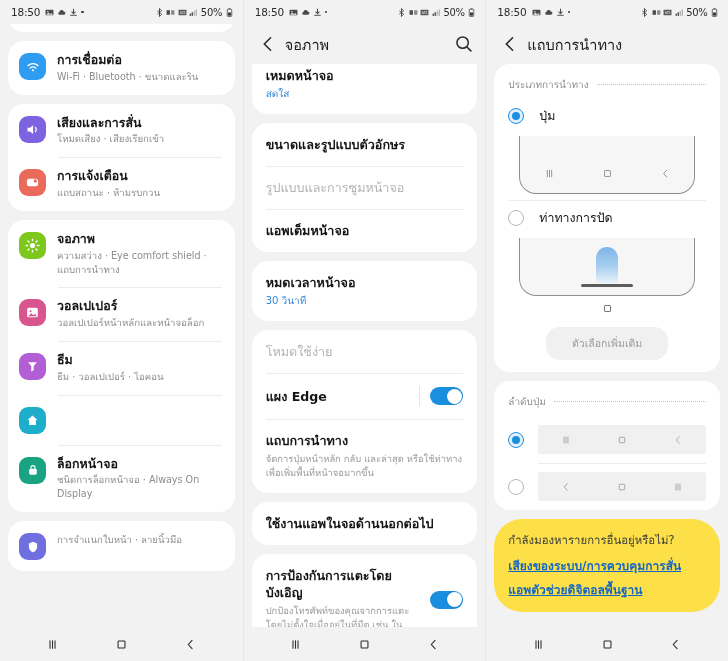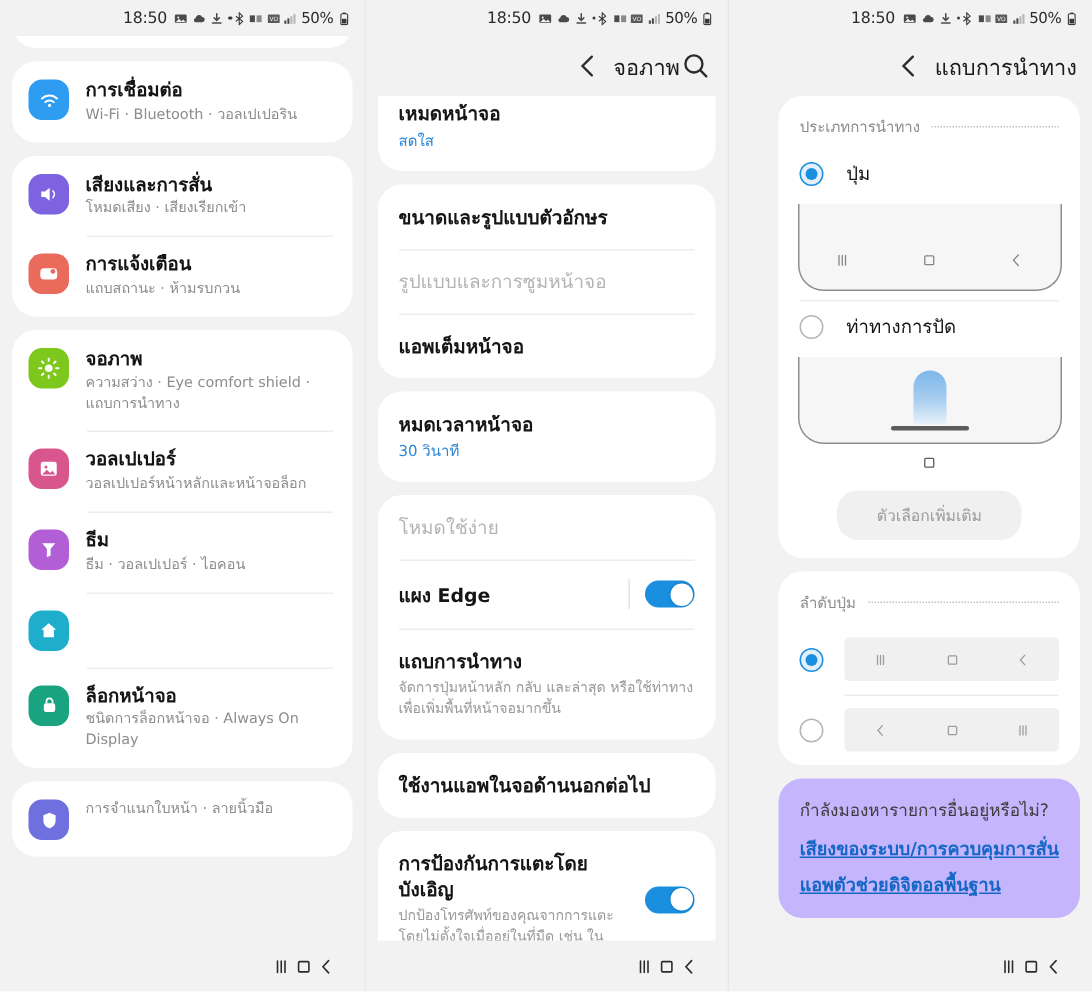--- a/index.html
+++ b/index.html
@@ -9,21 +9,20 @@
     font-family: "DejaVu Sans", "Liberation Sans", sans-serif;
     overflow: hidden;
   }
   .screens { display: flex; width: 728px; height: 661px; }
   .screen {
     width: 242.67px; height: 661px;
     background: #f2f2f2;
     position: relative;
     display: flex; flex-direction: column;
     overflow: hidden;
-    align-items: flex-end;
   }
   .screen + .screen { border-left: 1px solid #e8e8e8; }
 
   
   .statusbar {
     height: 24px; flex: 0 0 24px;
     display: flex; align-items: center;
     padding: 0 9px 0 11px;
     font-size: 10px; color: #2b2b2b;
     background: #f2f2f2;
@@ -174,21 +173,21 @@
     content: ""; position: absolute; left: 44px; right: 14px; top: 0; height: 1px; background: #ededed;
   }
   .order-strip {
     flex: 1; margin-left: 14px; height: 29px;
     background: #f0f0f0; border-radius: 3px;
     display: flex; align-items: center; justify-content: space-around;
   }
   .order-strip .navglyph { opacity: .62; }
 
   .tipbox {
-    background: #c4b5fd; border-radius: 16px;
+    background: #fde047; border-radius: 28px;
     padding: 12px 14px 13px 14px; margin-bottom: 9px;
   }
   .tip-q { font-size: 11.4px; color: #3d3d3d; margin-bottom: 7px; }
   .tip-link {
     font-size: 12px; color: #1567c6; font-weight: 700;
     text-decoration: underline; display: block; margin-top: 5px;
   }
 
   
   .navbar {
@@ -258,21 +257,21 @@
       <div class="card">
         <div class="row">
           <span class="row-ic" style="background:#2e9cf0">
             <svg width="16" height="16" viewBox="0 0 24 24">
                 <path d="M12 18.5a1.6 1.6 0 100-3.2 1.6 1.6 0 000 3.2z" fill="#fff"></path>
                 <path d="M7.8 13.6a6 6 0 018.4 0M4.5 10a10.6 10.6 0 0115 0" stroke="#fff" stroke-width="2" fill="none" stroke-linecap="round"></path>
               </svg>
           </span>
           <span class="row-txt">
             <span class="row-title" style="display:block">การเชื่อมต่อ</span>
-            <span class="row-sub" style="display:block">Wi-Fi · Bluetooth · วอลเปเปอริน</span>
+            <span class="row-sub" style="display:block">Wi-Fi · Bluetooth · ขนาดและริน</span>
           </span>
         </div>
       </div>
 
       <div class="card">
         <div class="row">
           <span class="row-ic" style="background:#7d63e0">
             <svg width="15" height="15" viewBox="0 0 24 24">
                 <path d="M4 9v6h4l5 4V5L8 9H4z" fill="#fff"></path>
                 <path d="M16.5 8.5a5 5 0 010 7" stroke="#fff" stroke-width="1.8" fill="none" stroke-linecap="round"></path>

